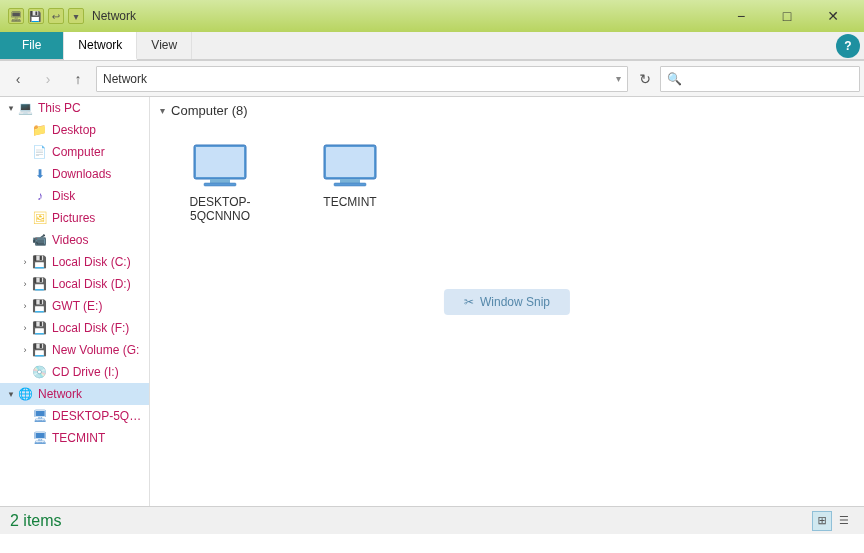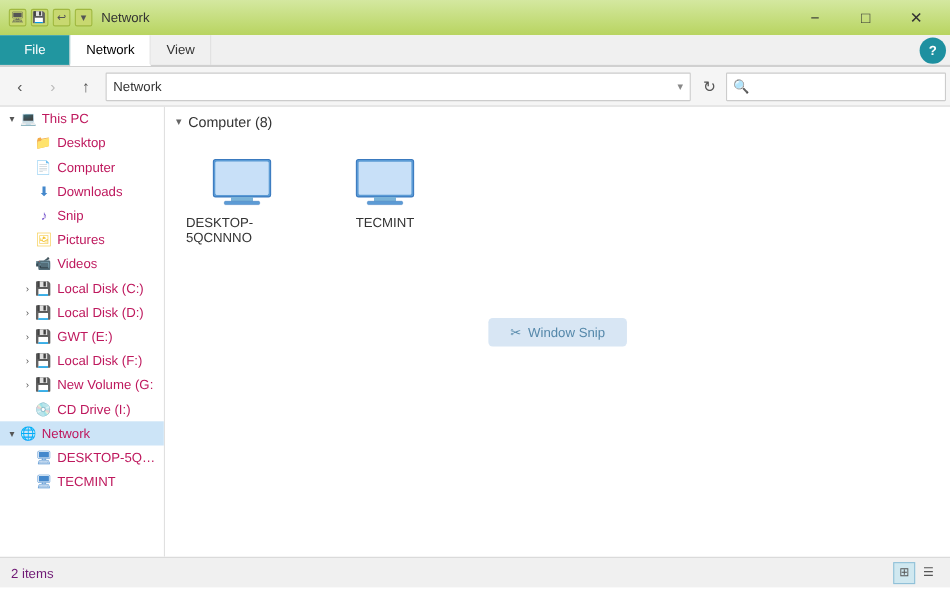--- a/index.html
+++ b/index.html
@@ -56,25 +56,25 @@
     .sidebar-indent1 { margin-left: 14px; }
 
     
     .content-area { flex: 1; overflow-y: auto; background: #fff; padding: 0; }
     .section-header { display: flex; align-items: center; padding: 6px 10px; font-size: 12px; color: #333; cursor: pointer; }
     .section-toggle { color: #666; margin-right: 6px; font-size: 10px; }
     .section-title { font-size: 13px; font-weight: normal; color: #333; }
     .items-grid { display: flex; flex-wrap: wrap; padding: 10px; gap: 10px; }
     .grid-item { display: flex; flex-direction: column; align-items: center; width: 120px; padding: 8px; cursor: pointer; border: 1px solid transparent; border-radius: 2px; }
     .computer-icon { width: 60px; height: 48px; }
-    .item-label { font-size: 12px; color: #333; margin-top: 4px; }
+    .item-label { font-size: 12px; color: #333; text-align: center; margin-top: 4px; }
 
     
     .status-bar { height: 28px; background: #f0f0f0; border-top: 1px solid #d0d0d0; display: flex; align-items: center; padding: 0 10px; justify-content: space-between; }
-    .status-text { font-size: 12px; color: #701a75; }
+    .status-text { font-size: 16px; color: #15803d; }
     .status-view-icons { display: flex; gap: 2px; }
     .view-btn { width: 20px; height: 20px; border: 1px solid transparent; background: transparent; cursor: pointer; display: flex; align-items: center; justify-content: center; font-size: 11px; color: #555; }
     .view-btn.active { background: #d0e8f0; border-color: #90c0d8; }
 
     
     .snip-overlay {
       position: absolute;
       top: 50%;
       left: 50%;
       transform: translate(-50%, -50%);
@@ -158,21 +158,21 @@
       <span class="sidebar-label">Computer</span>
     </div>
     <div class="sidebar-item sidebar-indent1">
       <span class="sidebar-toggle"></span>
       <span class="sidebar-icon icon-blue">⬇</span>
       <span class="sidebar-label">Downloads</span>
     </div>
     <div class="sidebar-item sidebar-indent1">
       <span class="sidebar-toggle"></span>
       <span class="sidebar-icon" style="color:#7755cc">♪</span>
-      <span class="sidebar-label">Snip</span>
+      <span class="sidebar-label">Disk</span>
     </div>
     <div class="sidebar-item sidebar-indent1">
       <span class="sidebar-toggle"></span>
       <span class="sidebar-icon icon-folder">🖼</span>
       <span class="sidebar-label">Pictures</span>
     </div>
     <div class="sidebar-item sidebar-indent1">
       <span class="sidebar-toggle"></span>
       <span class="sidebar-icon icon-folder">📹</span>
       <span class="sidebar-label">Videos</span>

